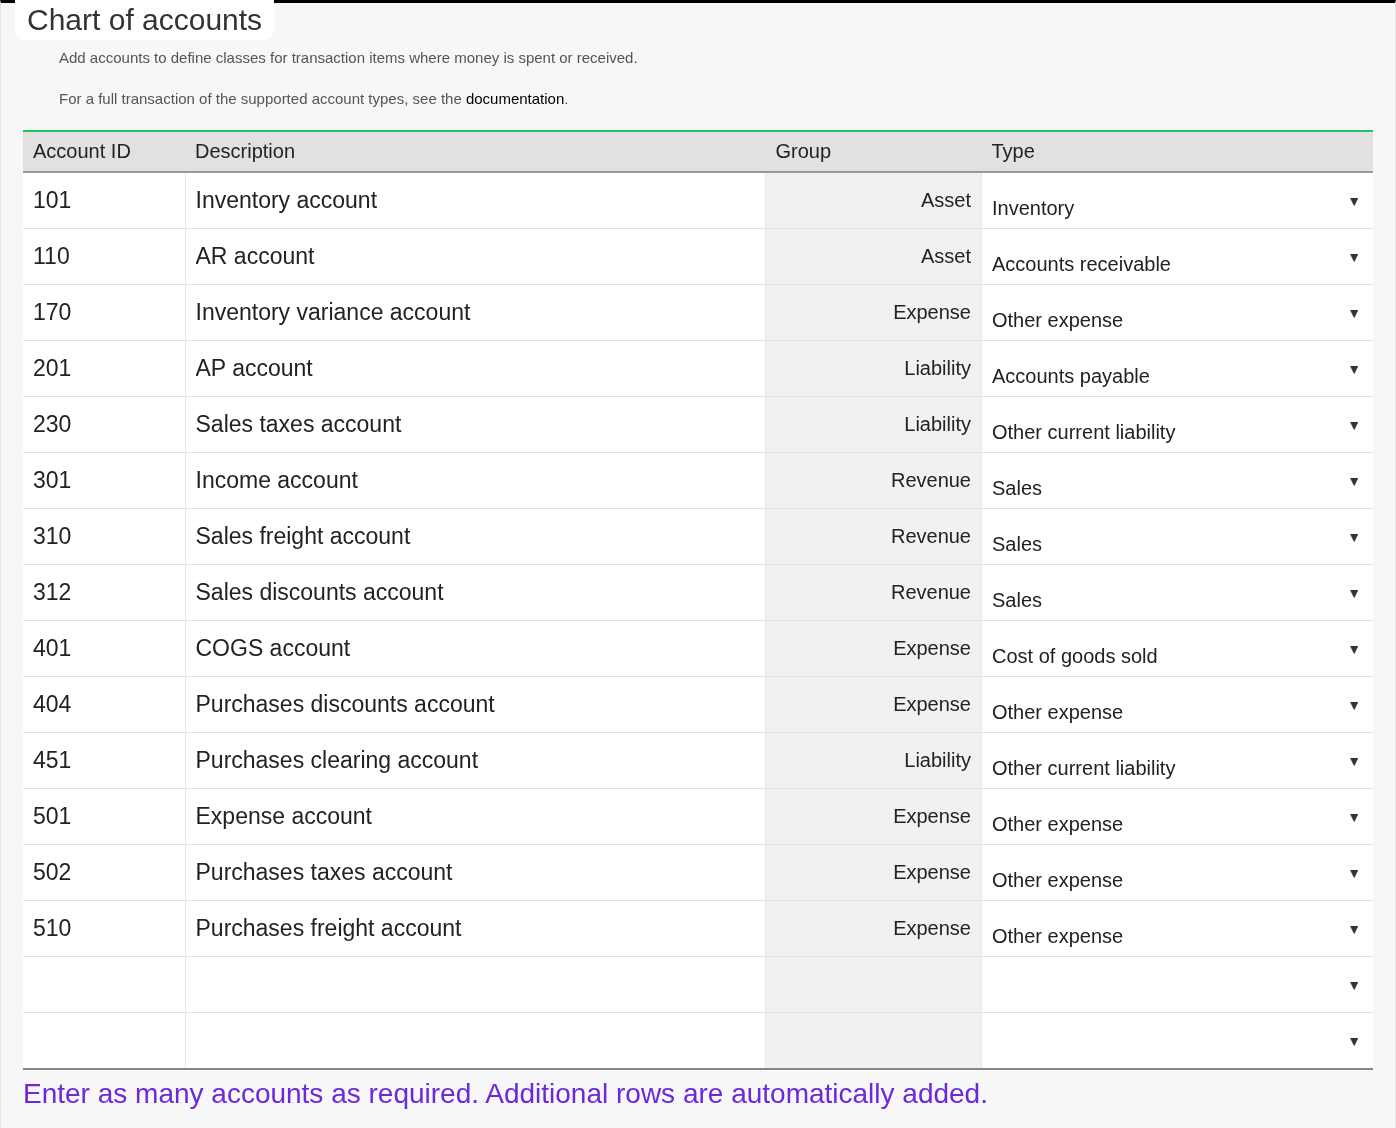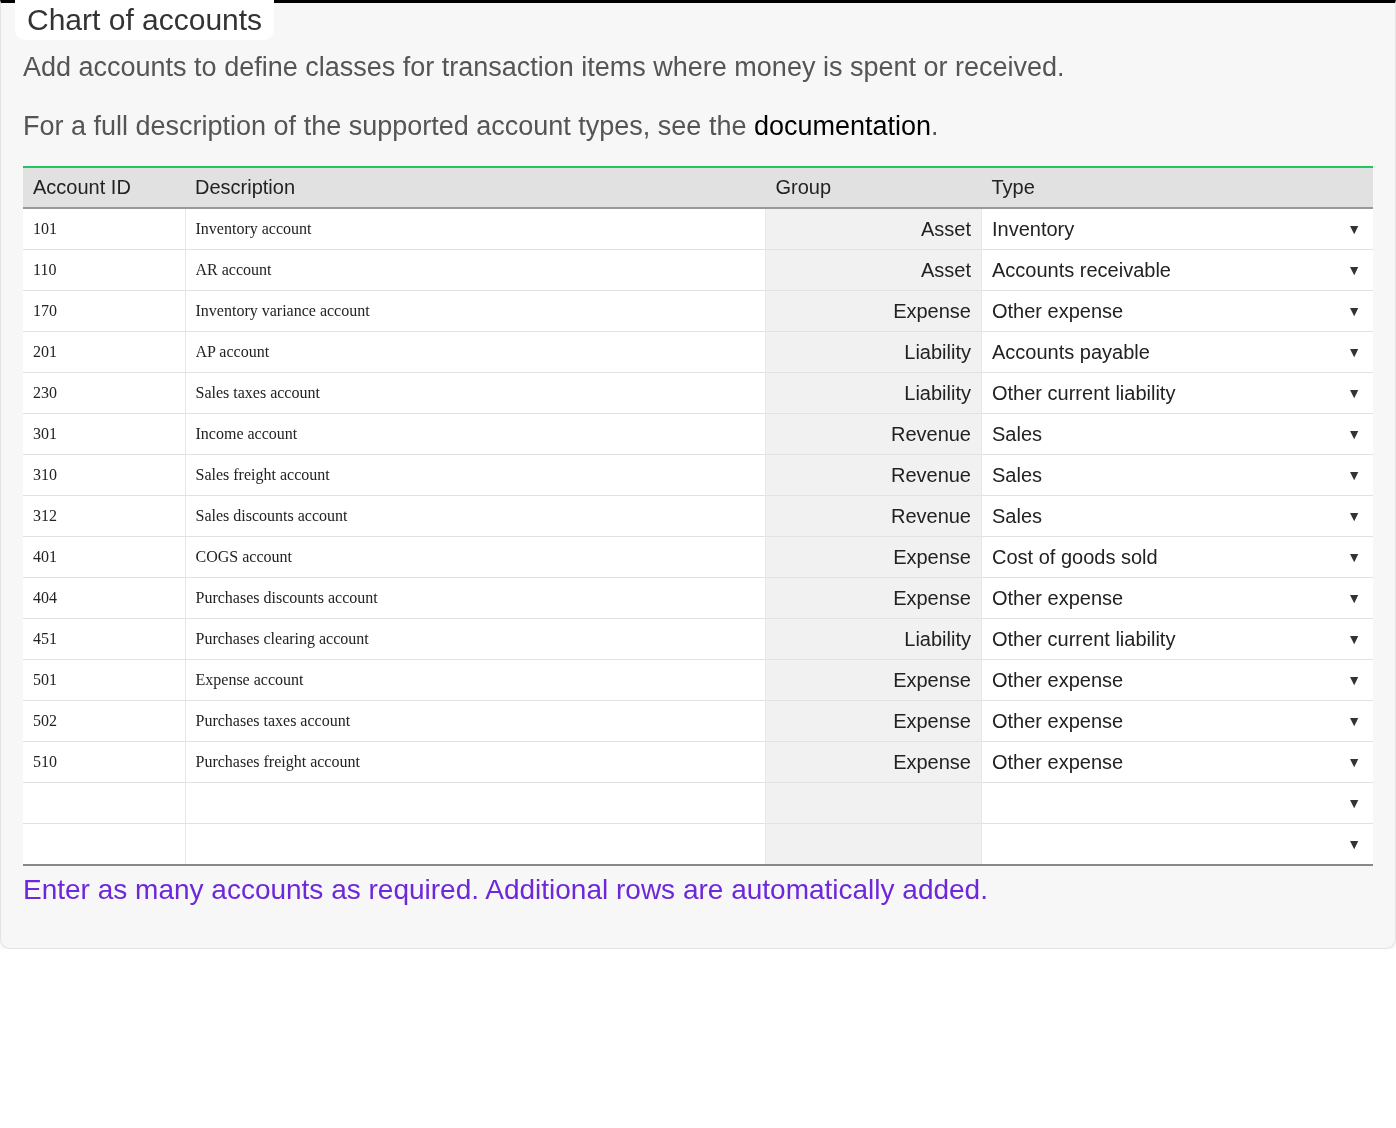--- a/index.html
+++ b/index.html
@@ -27,24 +27,25 @@
       top: -3px;
       left: 14px;
       background: #fff;
       padding: 2px 12px 2px 12px;
       border-radius: 0 0 10px 10px;
       font-size: 30px;
       color: #333;
       line-height: 1.2;
     }
     .intro {
-      font-size: 27px;
+      font-size: 15px;
       color: #555;
       line-height: 1.5;
       margin-bottom: 20px;
+      margin-left: 36px;
     }
     .intro p {
       margin-bottom: 18px;
     }
     .intro a {
       color: #000000;
       text-decoration: none;
     }
     table.accounts {
       width: 100%;
@@ -77,23 +78,23 @@
     table.accounts tbody td.group-cell {
       background: #f1f1f1;
       padding: 8px 10px;
       color: #222;
       text-align: right;
     }
     table.accounts tbody td input[type="text"] {
       width: 100%;
       border: none;
       background: transparent;
-      font-size: 16px;
+      font-size: 23px;
       padding: 8px 10px;
-      font-family: Liberation Serif, serif;
+      font-family: Liberation Sans, sans-serif;
       color: #222;
       outline: none;
       height: 40px;
     }
     .type-cell {
       position: relative;
       padding: 0 !important;
     }
     .type-select {
       width: 100%;
@@ -102,20 +103,21 @@
       background: #fff;
       font-size: 20px;
       font-family: inherit;
       padding: 8px 32px 8px 10px;
       appearance: none;
       -webkit-appearance: none;
       -moz-appearance: none;
       color: #222;
       outline: none;
       cursor: pointer;
+      margin-top: 15px;
     }
     .type-chevron {
       position: absolute;
       right: 12px;
       top: 50%;
       transform: translateY(-50%);
       pointer-events: none;
       font-size: 14px;
       color: #333;
     }
@@ -131,21 +133,21 @@
   </style>
 </head>
 <body>
 
 <div class="panel">
   <div class="legend">Chart of accounts</div>
 
   <div class="intro">
     <p>Add accounts to define classes for transaction items where money is spent or received.</p>
     <p>
-      <span>For a full description of the supported account types, see the </span><a href="#">documentation</a><span>.</span>
+      <span>For a full transaction of the supported account types, see the </span><a href="#">documentation</a><span>.</span>
     </p>
   </div>
 
   <table class="accounts">
     <colgroup>
       <col class="col-id">
         <col class="col-desc">
         <col class="col-group">
         <col class="col-type">
     </colgroup>

